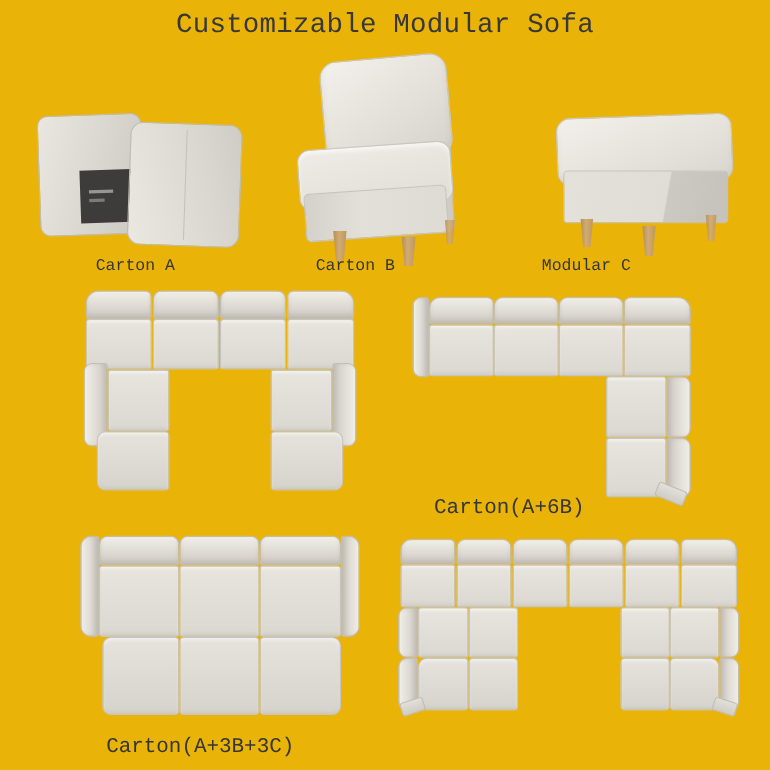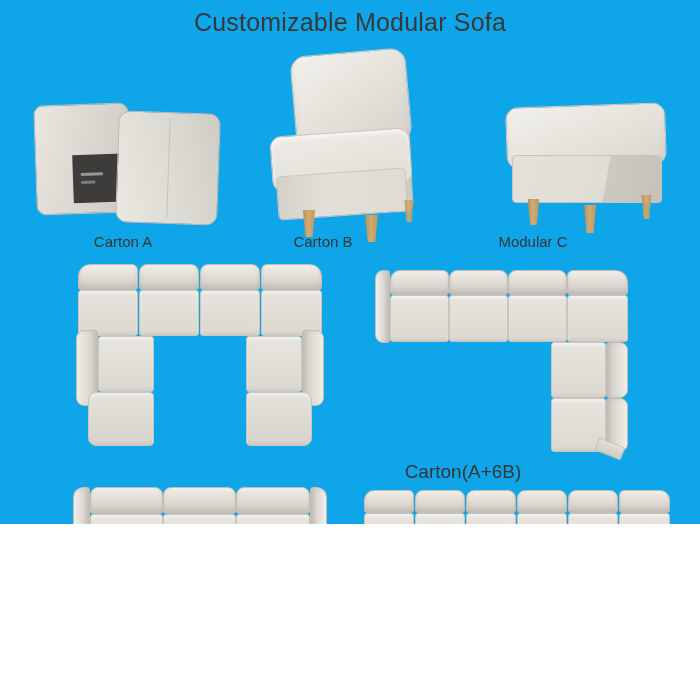--- a/index.html
+++ b/index.html
@@ -1,17 +1,17 @@
 <!DOCTYPE html>
 <html><head>
 <meta charset="utf-8">
 <style>
   html,body{margin:0;padding:0;background:#ffffff;}
-  .stage{position:relative;width:700px;height:524px;background:#0ea5e9;overflow:hidden;
-         font-family:Liberation Sans, sans-serif;color:#3a3a3a;}
+  .stage{position:relative;width:700px;height:700px;background:#eab308;overflow:hidden;
+         font-family:Liberation Mono, monospace;color:#3a3a3a;}
   .title{position:absolute;left:0;top:8px;width:700px;text-align:center;
          font-size:25px;font-weight:400;letter-spacing:.2px;color:#383838;}
   .cap{position:absolute;transform:translateX(-50%);white-space:nowrap;color:#363636;}
   .cap.small{font-size:15px;}
   .cap.big{font-size:19px;}
   .p{position:absolute;box-sizing:border-box;display:block;}
   
   .bk{background:linear-gradient(180deg,#f0eee9 0%,#ddd9d2 60%,#ccc9c2 100%);
       border:1px solid #c1beb7;border-radius:8px 8px 3px 3px;
       box-shadow:inset 0 -3px 4px rgba(96,90,80,.12);}
@@ -109,35 +109,36 @@
     <div class="p st" style="left:15px;top:25px;width:59px;height:47px;"></div>
     <div class="p st" style="left:74px;top:25px;width:59px;height:47px;"></div>
     <div class="p st" style="left:133px;top:25px;width:59px;height:47px;"></div>
     <div class="p st" style="left:192px;top:25px;width:61px;height:47px;"></div>
     <div class="p bkr" style="left:231px;top:72px;width:22px;height:56px;"></div>
     <div class="p bkr" style="left:231px;top:128px;width:22px;height:54px;border-radius:3px 8px 8px 3px;"></div>
     <div class="p st" style="left:176px;top:72px;width:55px;height:56px;"></div>
     <div class="p st" style="left:176px;top:128px;width:55px;height:54px;"></div>
     <div class="p fold" style="left:221px;top:172px;width:28px;height:14px;transform:rotate(22deg);"></div>
   </div>
-  <div class="cap big" style="left:463px;top:461px;">Carton(A+6B)</div>
+  <div class="cap big" style="left:463px;top:450px;">Carton(A+6B)</div>
 
   <div class="p" style="left:73px;top:487px;width:254px;height:166px;">
     <div class="p bkl" style="left:0;top:0;width:17px;height:92px;border-radius:10px 3px 3px 10px;"></div>
     <div class="p bkr" style="left:237px;top:0;width:17px;height:92px;border-radius:3px 10px 10px 3px;"></div>
     <div class="p bk" style="left:17px;top:0;width:73px;height:27px;"></div>
     <div class="p bk" style="left:90px;top:0;width:73px;height:27px;"></div>
     <div class="p bk" style="left:163px;top:0;width:74px;height:27px;"></div>
     <div class="p st" style="left:17px;top:27px;width:73px;height:65px;"></div>
     <div class="p st" style="left:90px;top:27px;width:73px;height:65px;"></div>
     <div class="p st" style="left:163px;top:27px;width:74px;height:65px;"></div>
     <div class="p ot" style="left:20px;top:92px;width:70px;height:71px;border-radius:8px 4px 4px 8px;"></div>
     <div class="p ot" style="left:90px;top:92px;width:73px;height:71px;"></div>
     <div class="p ot" style="left:163px;top:92px;width:74px;height:71px;border-radius:4px 8px 8px 4px;"></div>
   </div>
+  <div class="cap big" style="left:182px;top:668px;">Carton(A+3B+3C)</div>
 
   <div class="p" style="left:362px;top:490px;width:310px;height:158px;">
     <div class="p bk" style="left:2px;top:0;width:50px;height:23px;border-radius:10px 5px 3px 3px;"></div>
     <div class="p bk" style="left:53px;top:0;width:50px;height:23px;"></div>
     <div class="p bk" style="left:104px;top:0;width:50px;height:23px;"></div>
     <div class="p bk" style="left:155px;top:0;width:50px;height:23px;"></div>
     <div class="p bk" style="left:206px;top:0;width:50px;height:23px;"></div>
     <div class="p bk" style="left:257px;top:0;width:51px;height:23px;border-radius:5px 10px 3px 3px;"></div>
     <div class="p st" style="left:2px;top:23px;width:50px;height:39px;"></div>
     <div class="p st" style="left:53px;top:23px;width:50px;height:39px;"></div>

